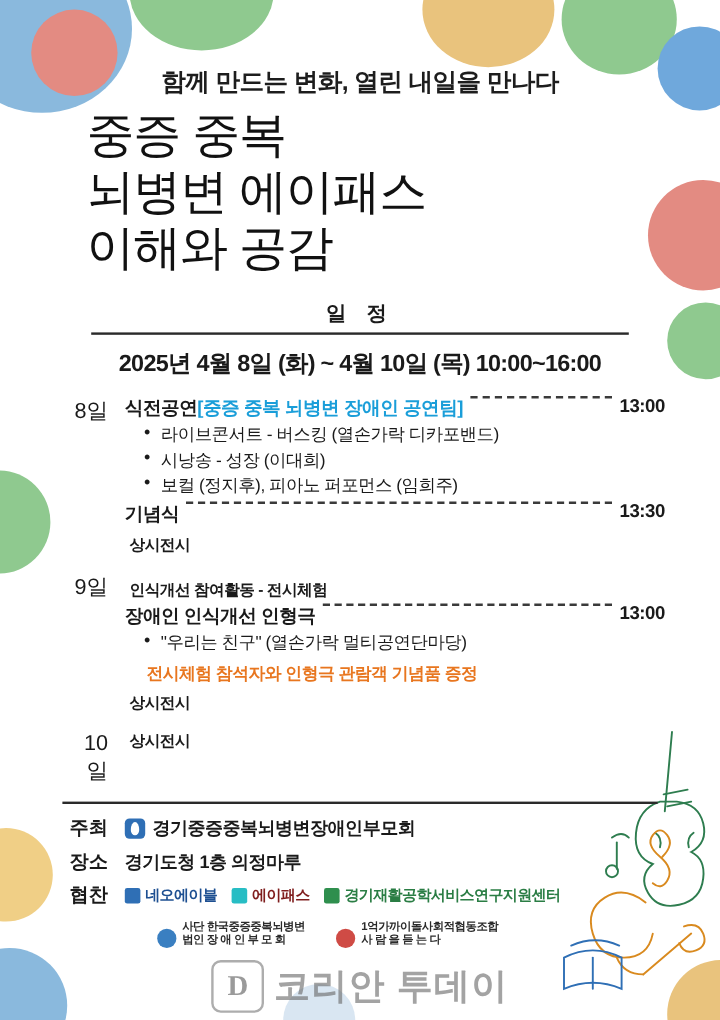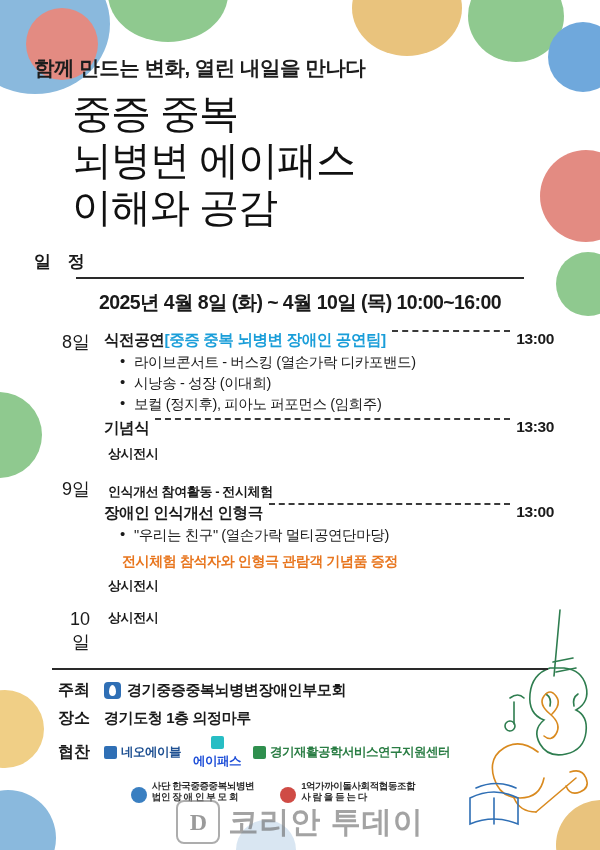--- a/index.html
+++ b/index.html
@@ -44,40 +44,41 @@
 
   
   .content {
     position: relative;
     z-index: 3;
     padding: 0 34px;
   }
 
   .tagline {
     margin: 54px 0 6px 0;
+    text-align: center;
     font-size: 20.5px;
     font-weight: 700;
     letter-spacing: -0.5px;
     color: #1d1d1d;
   }
 
   .main-title {
     margin: 8px 0 0 0;
     padding-left: 38px;
     font-size: 40px;
     font-weight: 400;
     line-height: 1.18;
     letter-spacing: -1px;
     color: #111111;
   }
   .main-title .line { display: block; white-space: pre; }
 
   .schedule-head {
     margin: 18px 0 4px 0;
-    text-align: left;
+    text-align: center;
     font-size: 17px;
     font-weight: 700;
     letter-spacing: 6px;
   }
   .rule {
     height: 2px;
     background: #2a2a2a;
     margin: 2px 42px 10px 42px;
   }
   .date-range {
@@ -218,21 +219,21 @@
     font-size: 12.5px;
     font-weight: 700;
     letter-spacing: -0.5px;
     color: #1d1d1d;
     white-space: nowrap;
   }
   .sp .sq { width: 13px; height: 13px; background: #2f6fb5; border-radius: 2px; }
   .sp .sq.cy { background: #27bdc4; }
   .sp .sq.gr { background: #2f8f4e; }
   .sp.blue { color: #1d4f91; }
-  .sp.cyan { color: #1d4ed8; flex-direction: column; }
+  .sp.cyan { color: #7f1d1d; }
   .sp.green { color: #2a7d44; }
 
   .bottom-logos {
     display: flex;
     justify-content: center;
     align-items: center;
     gap: 26px;
     margin-top: 10px;
     padding-right: 60px;
   }

